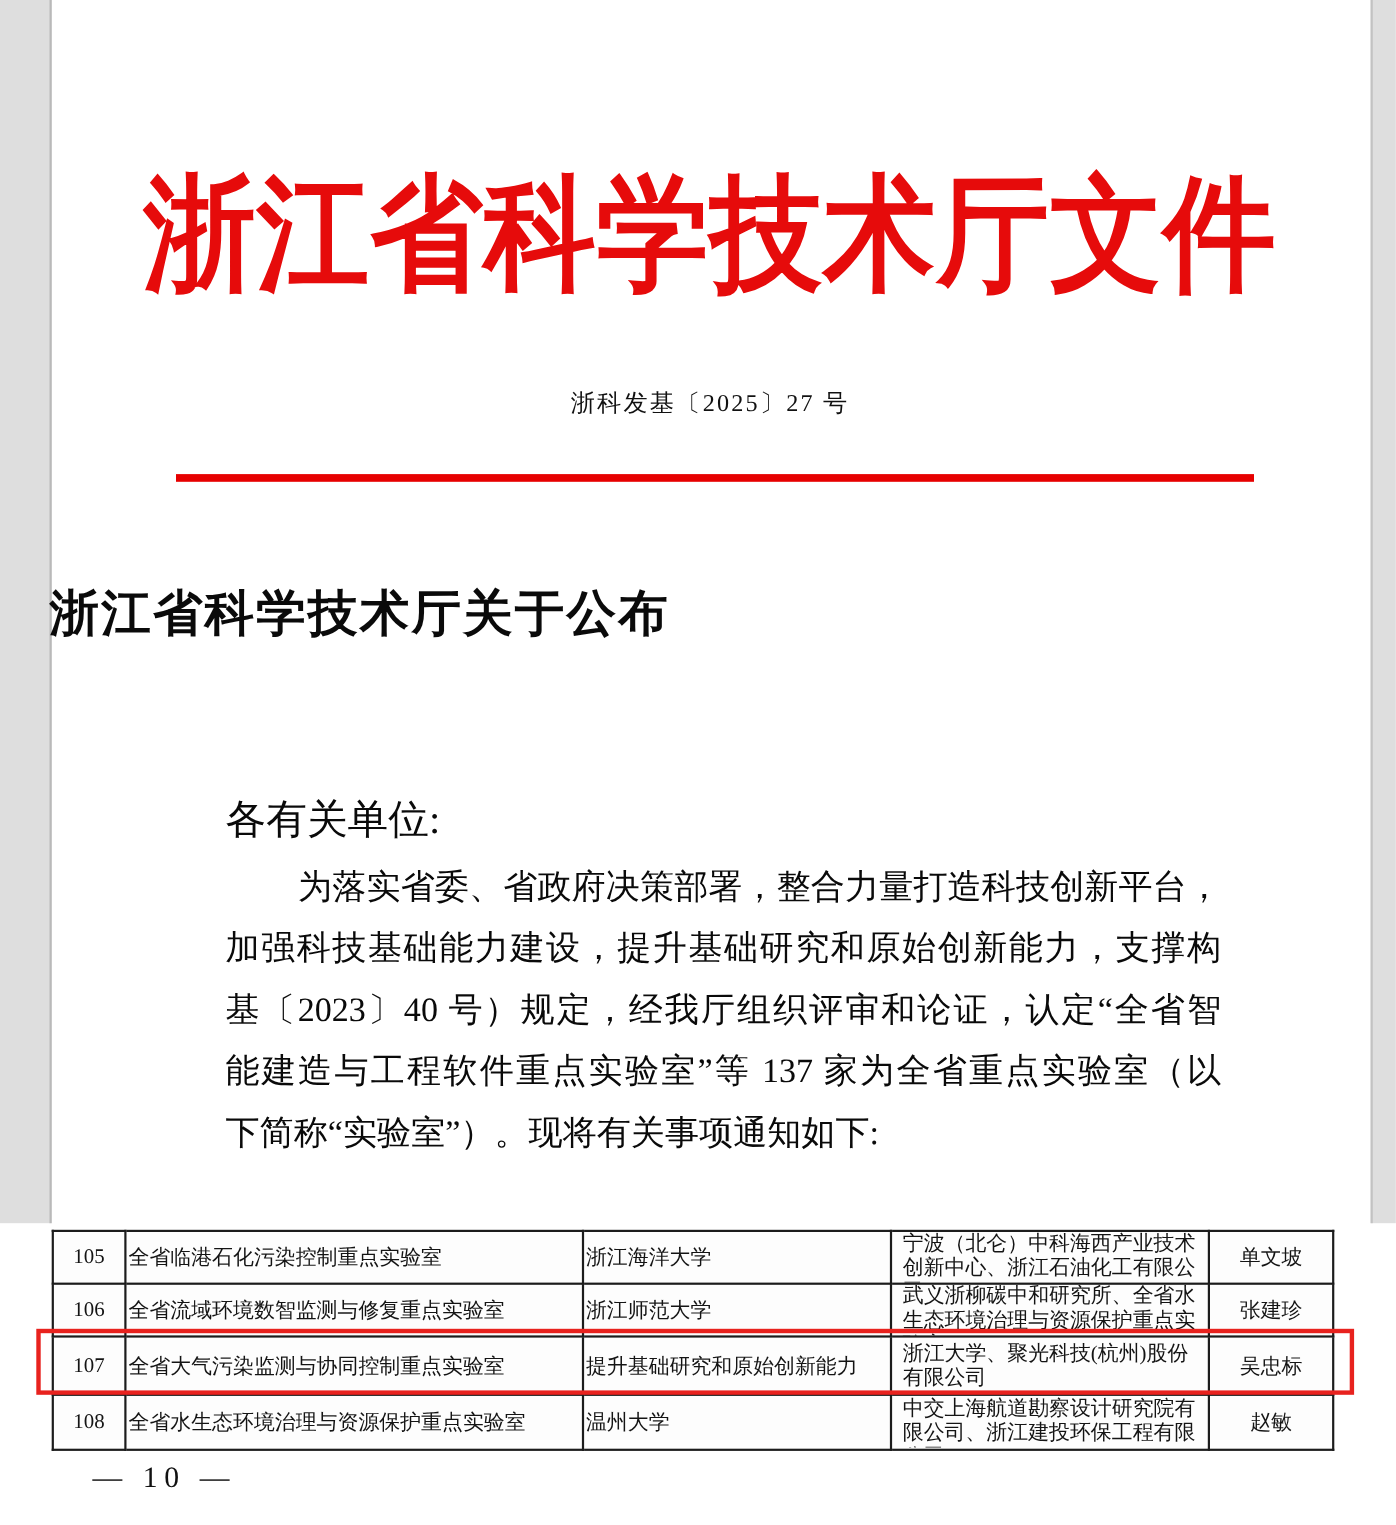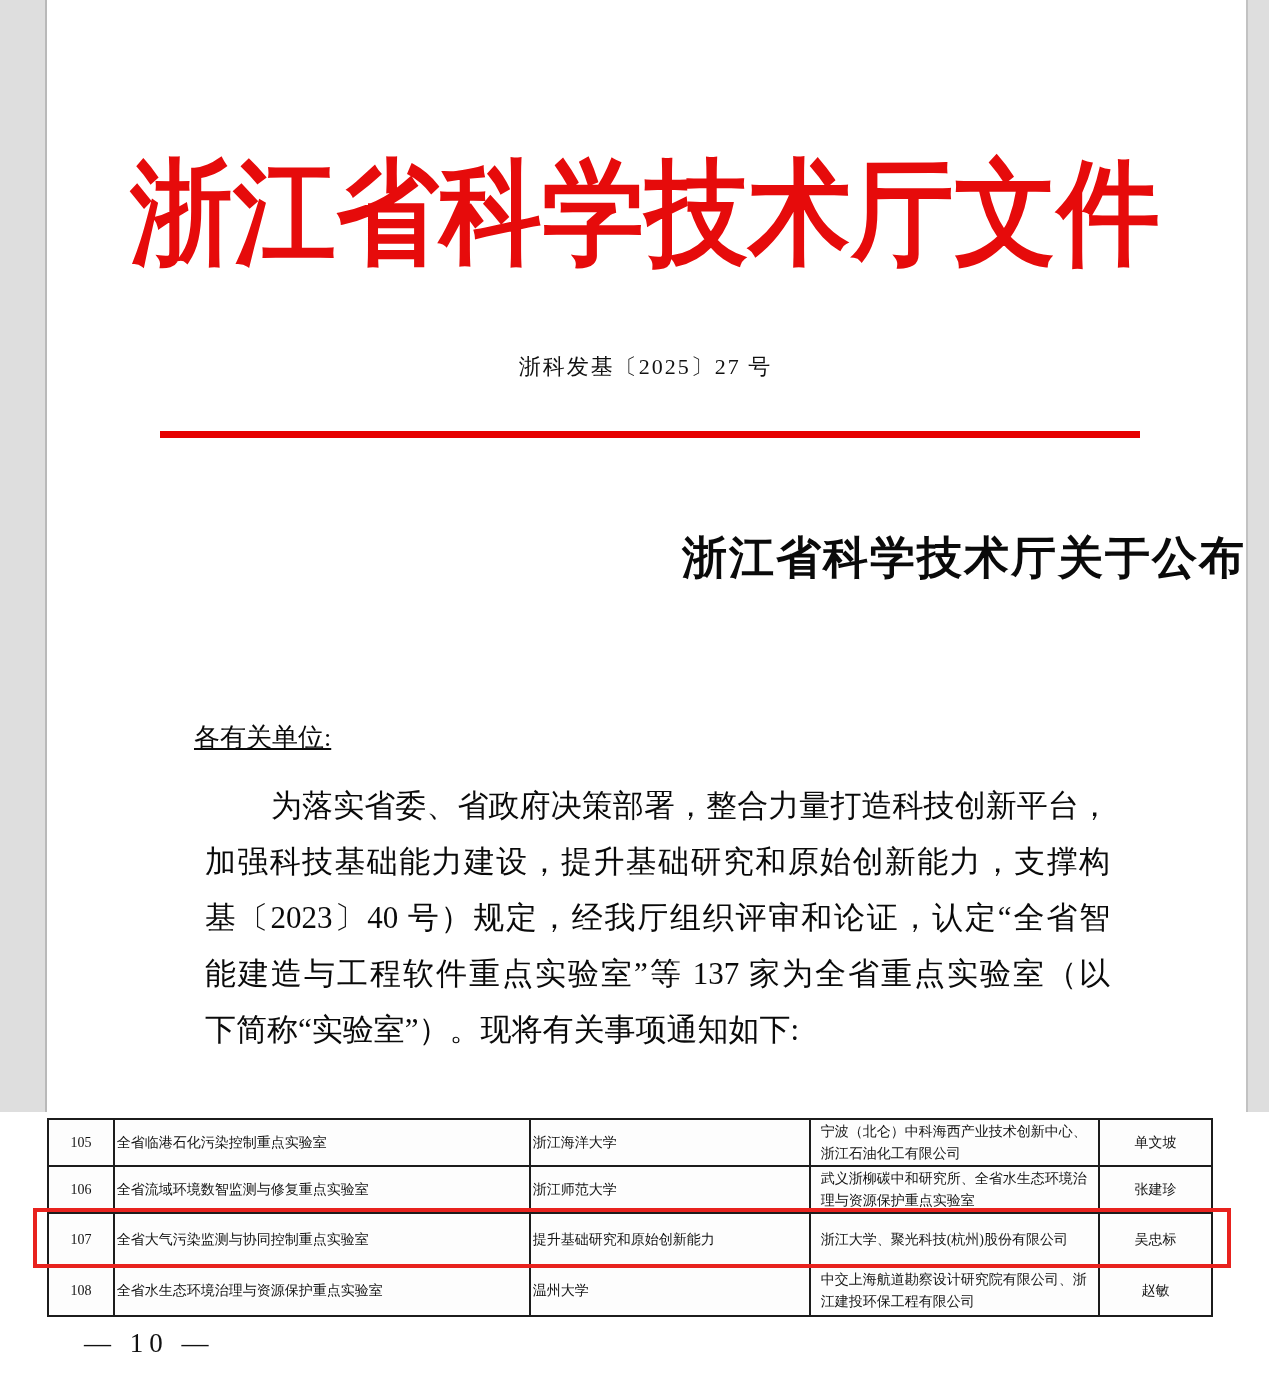--- a/index.html
+++ b/index.html
@@ -54,37 +54,36 @@
     top: 431px;
     left: 160px;
     width: 980px;
     height: 7px;
     background: #e60000;
   }
   .notice-title {
     position: absolute;
     left: 45px;
     width: 1201px;
-    text-align: right;
+    text-align: left;
     font-size: 45px;
     font-weight: bold;
     color: #0a0a0a;
     letter-spacing: 2px;
     white-space: nowrap;
   }
   .notice-title.l1 { top: 528px; }
   .notice-title.l2 { top: 603px; }
 
   .salutation {
     position: absolute;
     top: 720px;
-    left: 194px;
-    font-size: 26px;
+    left: 205px;
+    font-size: 37px;
     color: #0a0a0a;
-    text-decoration: underline;
   }
   .body-block {
     position: absolute;
     top: 778px;
     left: 205px;
     width: 905px;
     font-size: 31px;
     color: #0a0a0a;
   }
   .body-line {
@@ -99,21 +98,21 @@
   .body-line.last  { text-align-last: left; }
 
   
   .result-table {
     position: absolute;
     top: 1118px;
     left: 47px;
     width: 1166px;
     border-collapse: collapse;
     table-layout: fixed;
-    font-size: 14px;
+    font-size: 19px;
     color: #141414;
     background: #fdfdfd;
   }
   .result-table td {
     border: 2px solid #1c1c1c;
     padding: 0;
     vertical-align: middle;
     box-sizing: border-box;
     overflow: hidden;
   }

